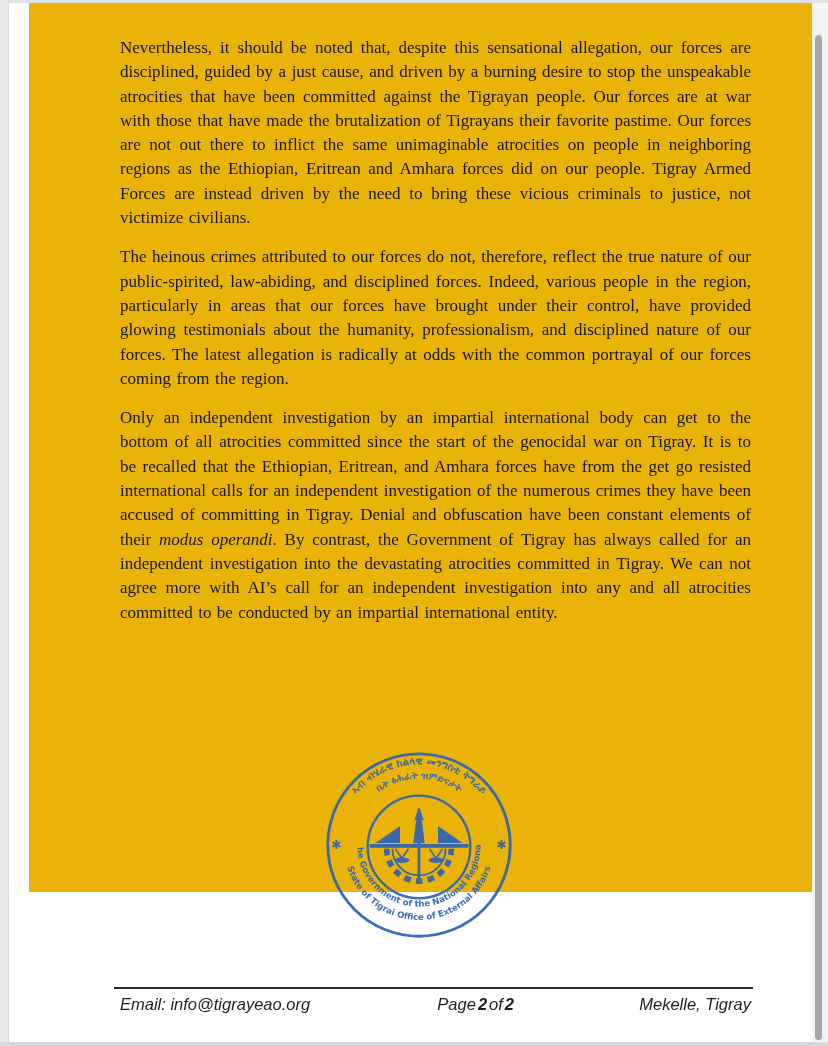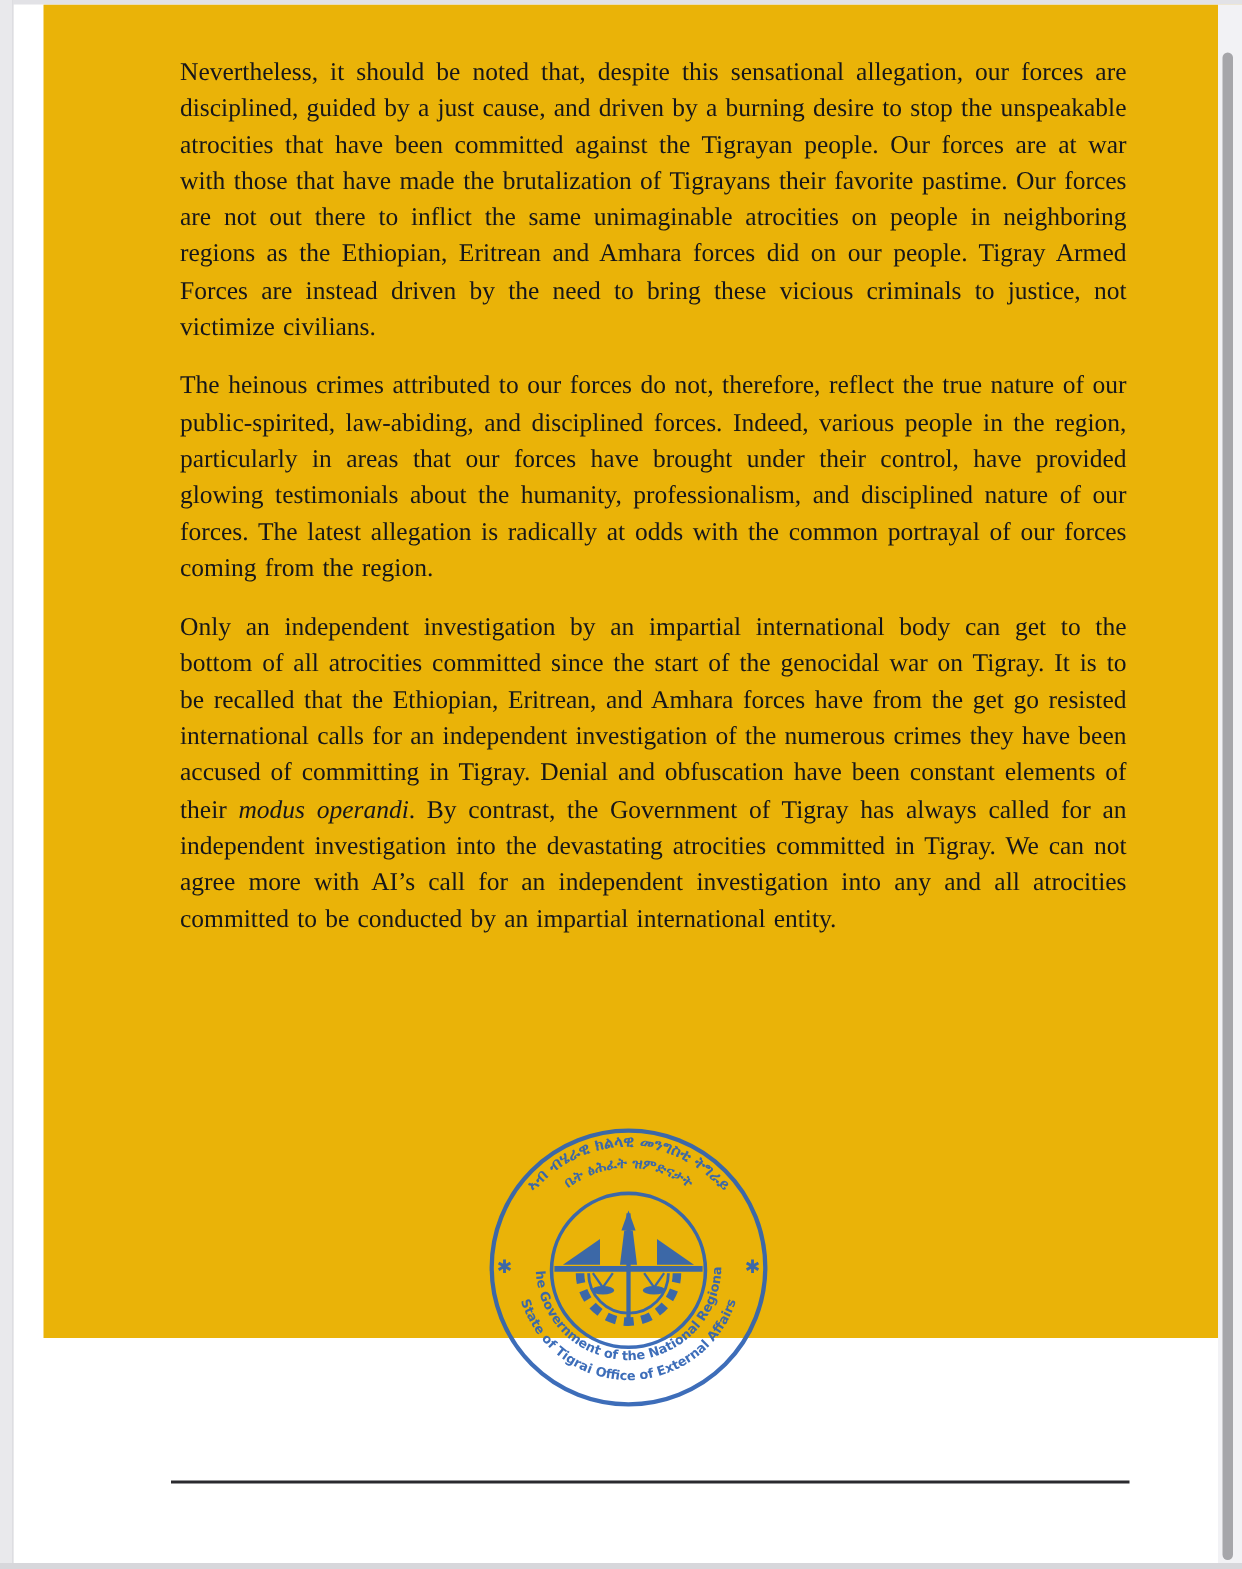--- a/index.html
+++ b/index.html
@@ -93,20 +93,25 @@
           <path d="M 111,104 L 118,114 L 125,104" fill="none" stroke-width="1.6"></path>
           <ellipse cx="118" cy="116" rx="8" ry="3" stroke-width="0"></ellipse>
           <path d="M 66,104 A 34,34 0 0 0 134,104" fill="none" stroke-width="6" stroke-dasharray="7 5.5"></path>
           <path d="M 72,104 A 28,28 0 0 0 128,104" fill="none" stroke-width="2"></path>
         </g>
       </svg>
     </div>
 
     <div class="footer">
       <div class="footer-rule"></div>
+      <div class="footer-row">
+        <span class="f-left">Email: info@tigrayeao.org</span>
+        <span class="f-center"><span>Page</span><b>2</b><span>of</span><b>2</b></span>
+        <span class="f-right">Mekelle, Tigray</span>
+      </div>
     </div>
 
   </div>
 
   <div class="edge-top"></div>
   <div class="edge-left"></div>
   <div class="scroll-track">
     <div class="scroll-thumb"></div>
   </div>
   <div class="edge-bottom"></div>

